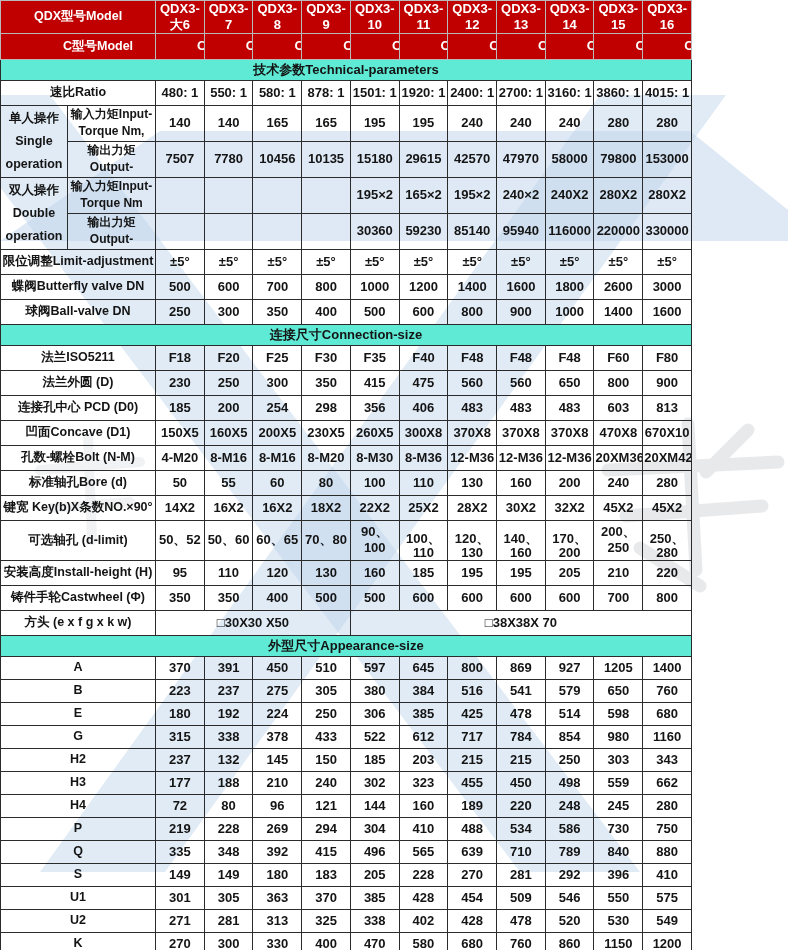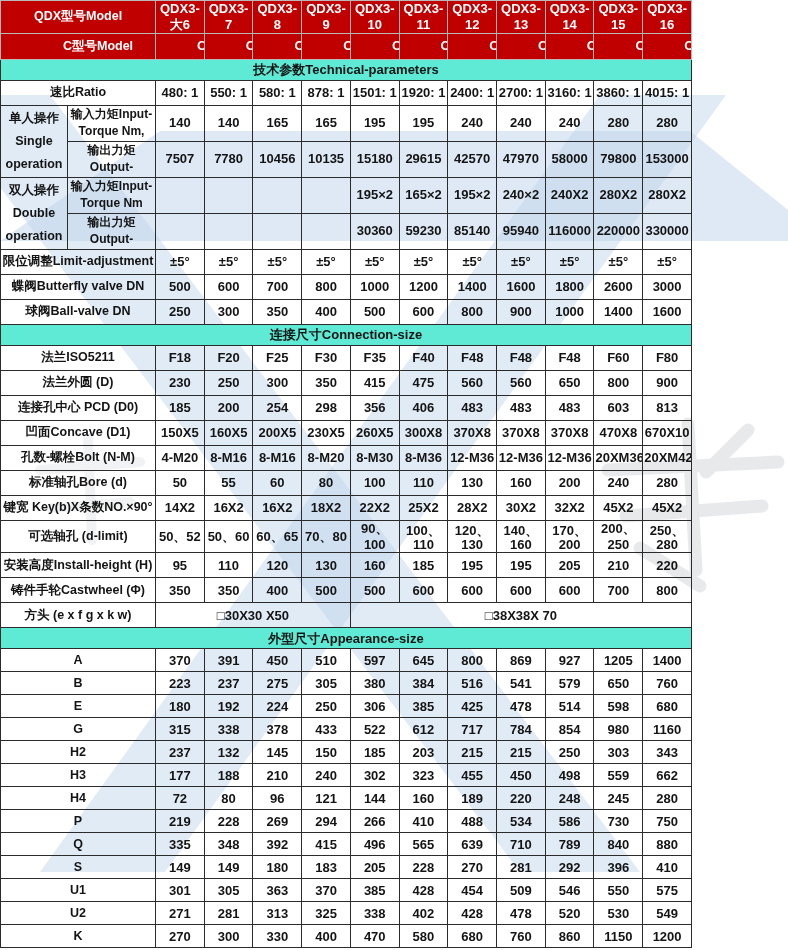--- a/index.html
+++ b/index.html
@@ -19,21 +19,21 @@
   tr.red td{background:#c00000;color:#ffffff;border:1px solid #b9b9b9;}
   tr.rh1 td{height:20px;}
   tr.rh2 td{height:25px;padding-left:41px;}
   tr.sec td{background:#5eead4;height:20px;font-size:13px;}
   tr.drow td{height:24px;}
   tr.app td{height:22px;}
   tr.grow td{height:35px;}
   .lbl{font-size:12.5px;white-space:nowrap;}
   .glbl{white-space:normal;line-height:23px;font-size:12.5px;}
   .slbl{white-space:normal;line-height:17px;font-size:12px;}
-  td.two{white-space:pre-line;vertical-align:top;line-height:14px;padding-top:3px;}
+  td.two{white-space:pre-line;vertical-align:top;line-height:14px;padding-top:11px;}
   tr.clip td.val{font-size:13px;}
 </style>
 </head>
 <body>
 
 <div class="sheet">
 
   <svg class="wm" width="788" height="950" viewBox="0 0 788 950" aria-hidden="true">
     <polygon points="160,131 690,131 788,210 788,241 0,241" fill="#bdd3eb" opacity="0.5"></polygon>
     <polygon points="600,95 726,95 165,872 40,872" fill="#bdd3eb" opacity="0.45"></polygon>
@@ -457,21 +457,21 @@
           <td class="val">248</td>
           <td class="val">245</td>
           <td class="val">280</td>
         </tr>
         <tr class="drow app">
           <td class="lbl" colspan="2">P</td>
           <td class="val">219</td>
           <td class="val">228</td>
           <td class="val">269</td>
           <td class="val">294</td>
-          <td class="val">266</td>
+          <td class="val">304</td>
           <td class="val">410</td>
           <td class="val">488</td>
           <td class="val">534</td>
           <td class="val">586</td>
           <td class="val">730</td>
           <td class="val">750</td>
         </tr>
         <tr class="drow app">
           <td class="lbl" colspan="2">Q</td>
           <td class="val">335</td>

